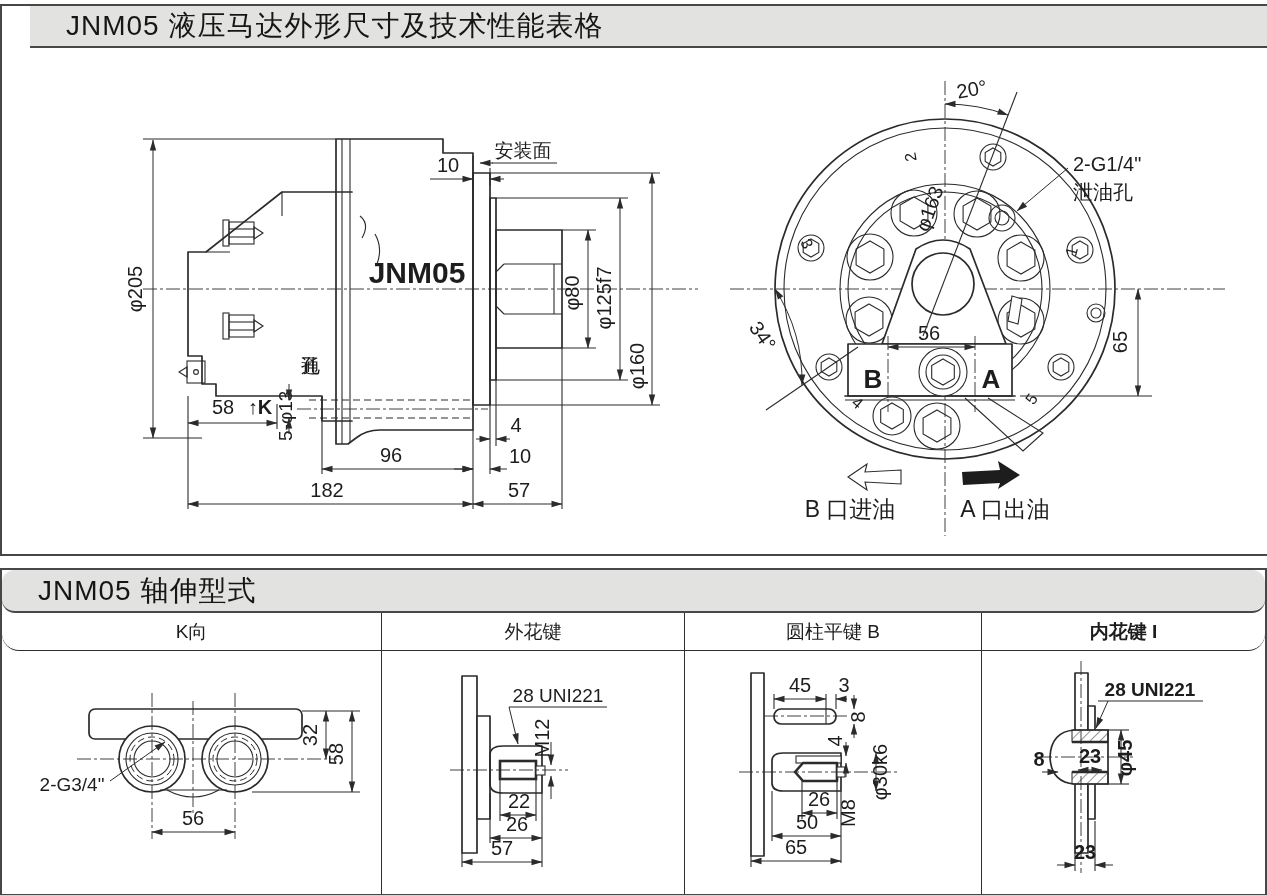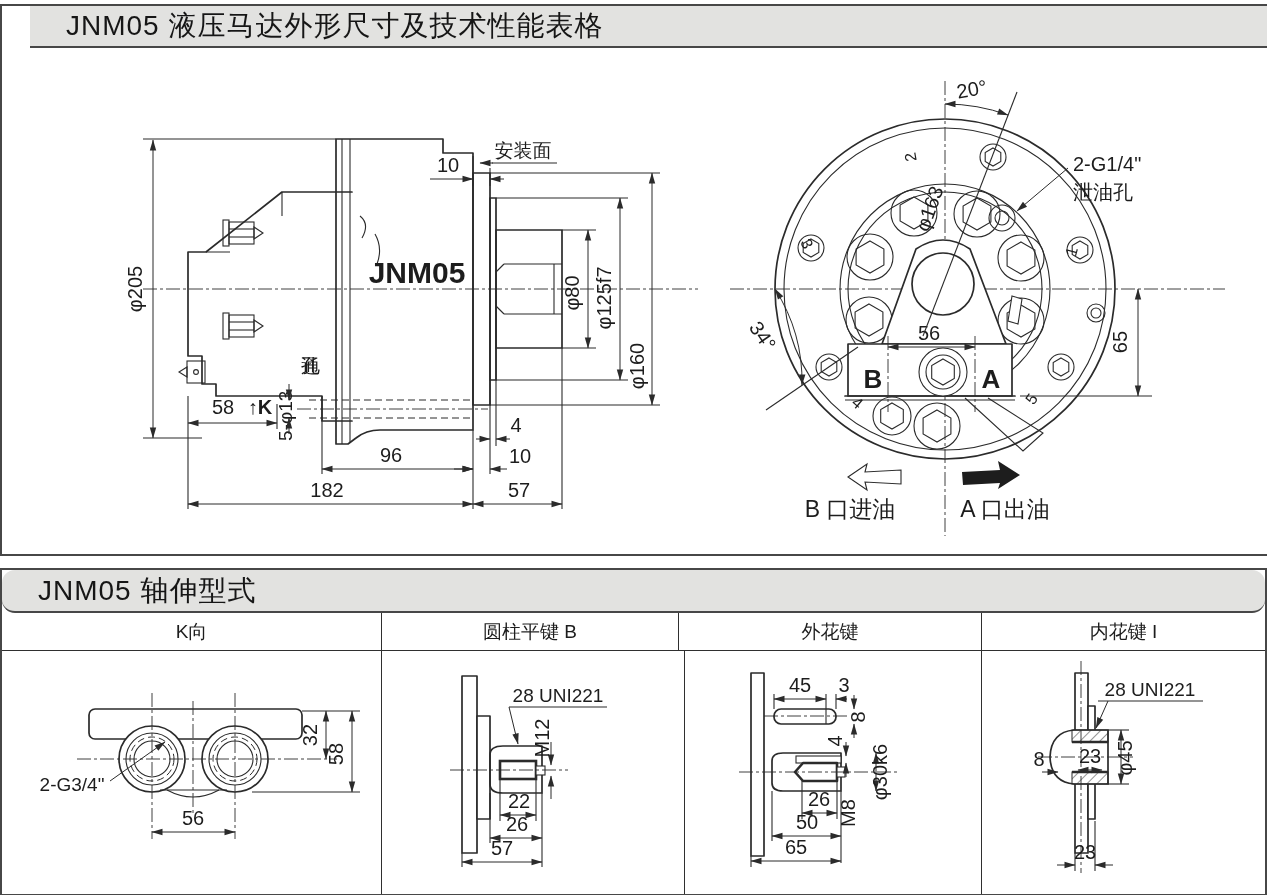--- a/index.html
+++ b/index.html
@@ -3,27 +3,27 @@
 <meta charset="utf-8">
 <style>
   html,body{margin:0;padding:0;background:#fff;}
   body{width:1267px;height:895px;position:relative;font-family:"Liberation Sans",sans-serif;color:#1d1d1d;}
   .section{position:absolute;left:0;width:1263px;border:2px solid #474747;background:#fff;}
   #sec1{top:4px;padding-left:28px;}
   #sec2{top:568px;}
   .titlebar{background:#e2e2e0;border-bottom:2px solid #474747;height:40px;display:flex;align-items:center;padding-left:36px;font-size:28px;letter-spacing:1px;color:#161616;}
   #sec2 .titlebar{height:41px;border-radius:13px;}
   .drawarea{height:506px;position:relative;}
-  .hdrrow{display:flex;border-bottom:1.5px solid #2f2f2f;height:37px;}
+  .hdrrow{display:flex;border-bottom:1.5px solid #2f2f2f;height:37px;border-radius:17px;}
   .hdrcell{display:flex;align-items:center;justify-content:center;font-size:19px;border-right:1.5px solid #2f2f2f;}
   .hdrcell:last-child{border-right:none;}
   .cellrow{display:flex;height:243px;}
   .dcell{border-right:1.5px solid #2f2f2f;position:relative;}
   .dcell:last-child{border-right:none;}
-  .c1{width:379px;} .c2{width:302px;} .c3{width:296px;} .c4{flex:1;}
+  .c1{width:379px;} .c2{width:302px;} .c3{width:296px;} .c4{flex:1;font-weight:bold;}
   svg{display:block;}
   .ol{stroke:#2b2b2b;stroke-width:1.7;fill:none;stroke-linejoin:round;stroke-linecap:round;}
   .tl{stroke:#2b2b2b;stroke-width:1.1;fill:none;}
   .dl{stroke:#2b2b2b;stroke-width:1;fill:none;}
   .cl{stroke:#2b2b2b;stroke-width:0.9;stroke-dasharray:14 3 3 3;fill:none;}
   .hl{stroke:#2b2b2b;stroke-width:1;stroke-dasharray:7 4;fill:none;}
   .wf{fill:#ffffff;}
   text{font-family:"Liberation Sans",sans-serif;fill:#1d1d1d;}
   text.d{font-size:20px;}
   text.s{font-size:16px;}
@@ -253,22 +253,22 @@
     </svg>
   </div>
 </div>
 
 <div class="section" id="sec2">
   <div class="titlebar">
     <span>JNM05 轴伸型式</span>
   </div>
   <div class="hdrrow">
     <div class="hdrcell c1">K向</div>
+    <div class="hdrcell c2">外花键</div>
     <div class="hdrcell c3">圆柱平键 B</div>
-    <div class="hdrcell c2">外花键</div>
     <div class="hdrcell c4">内花键 I</div>
   </div>
   <div class="cellrow">
 
     <div class="dcell c1">
       <svg width="379" height="243" viewBox="0 650 379 243">
         <defs>
           <marker id="ar2" markerWidth="12" markerHeight="8" refX="11" refY="4" orient="auto-start-reverse" markerUnits="userSpaceOnUse">
             <path d="M0.5,0.8 L11.5,4 L0.5,7.2 Z" fill="#2b2b2b"></path>
           </marker>

